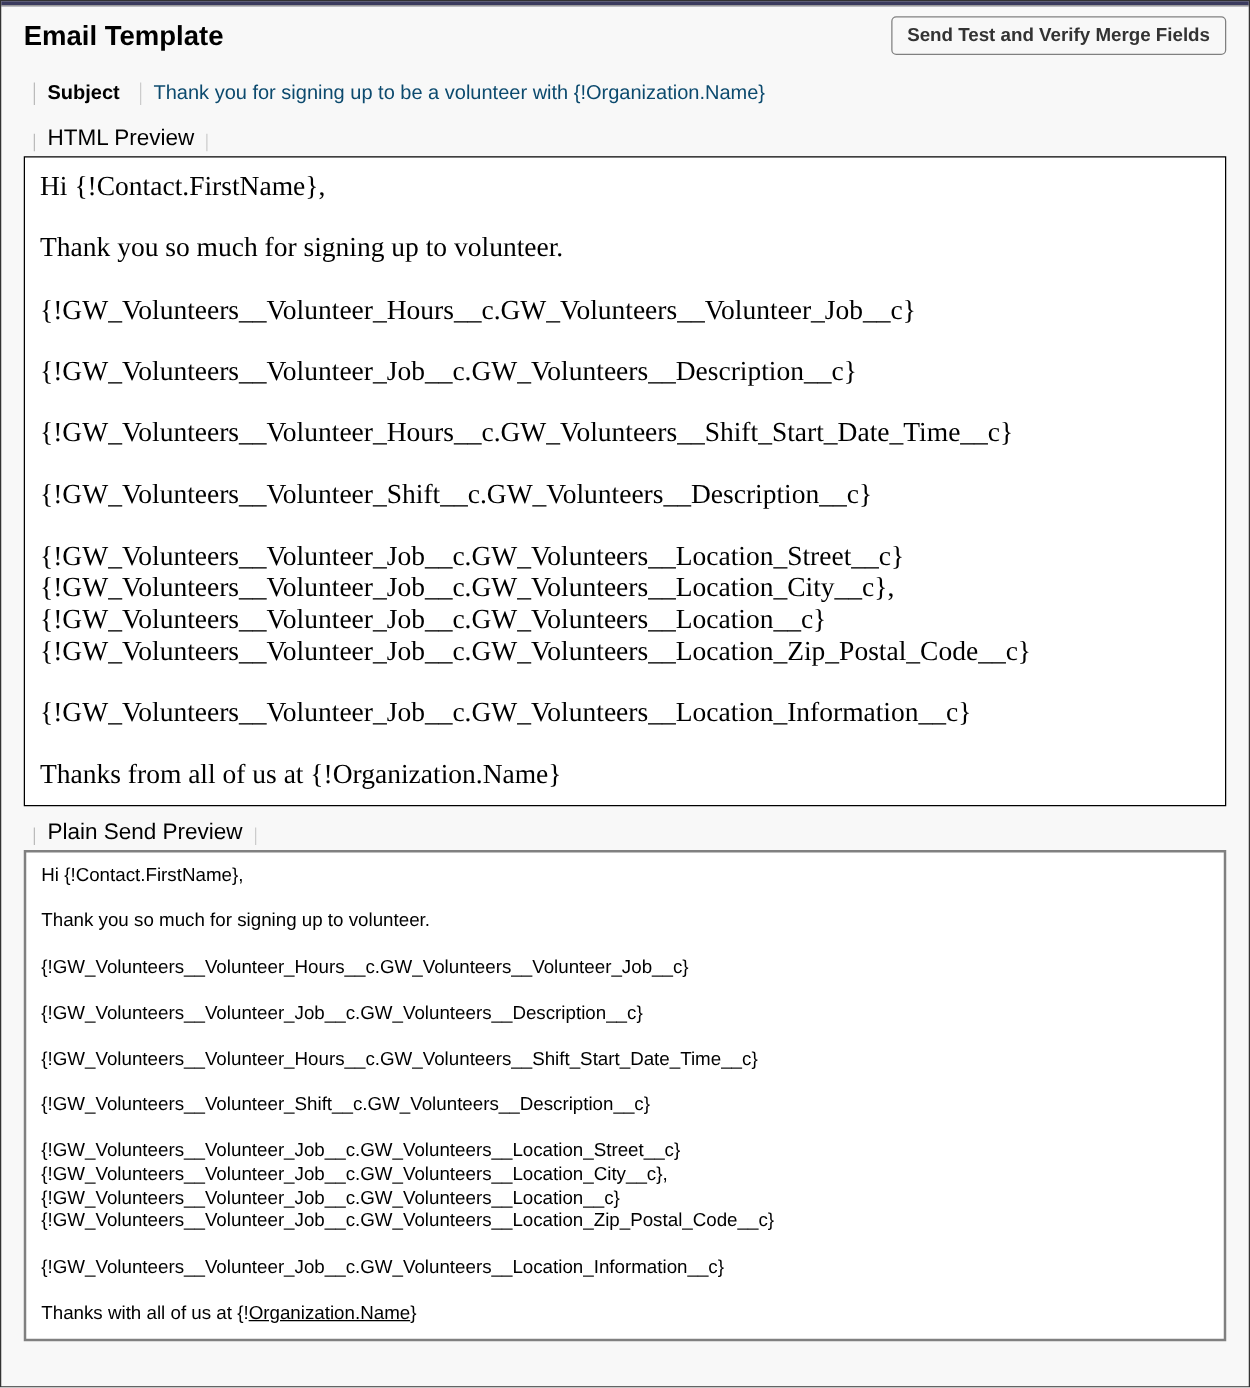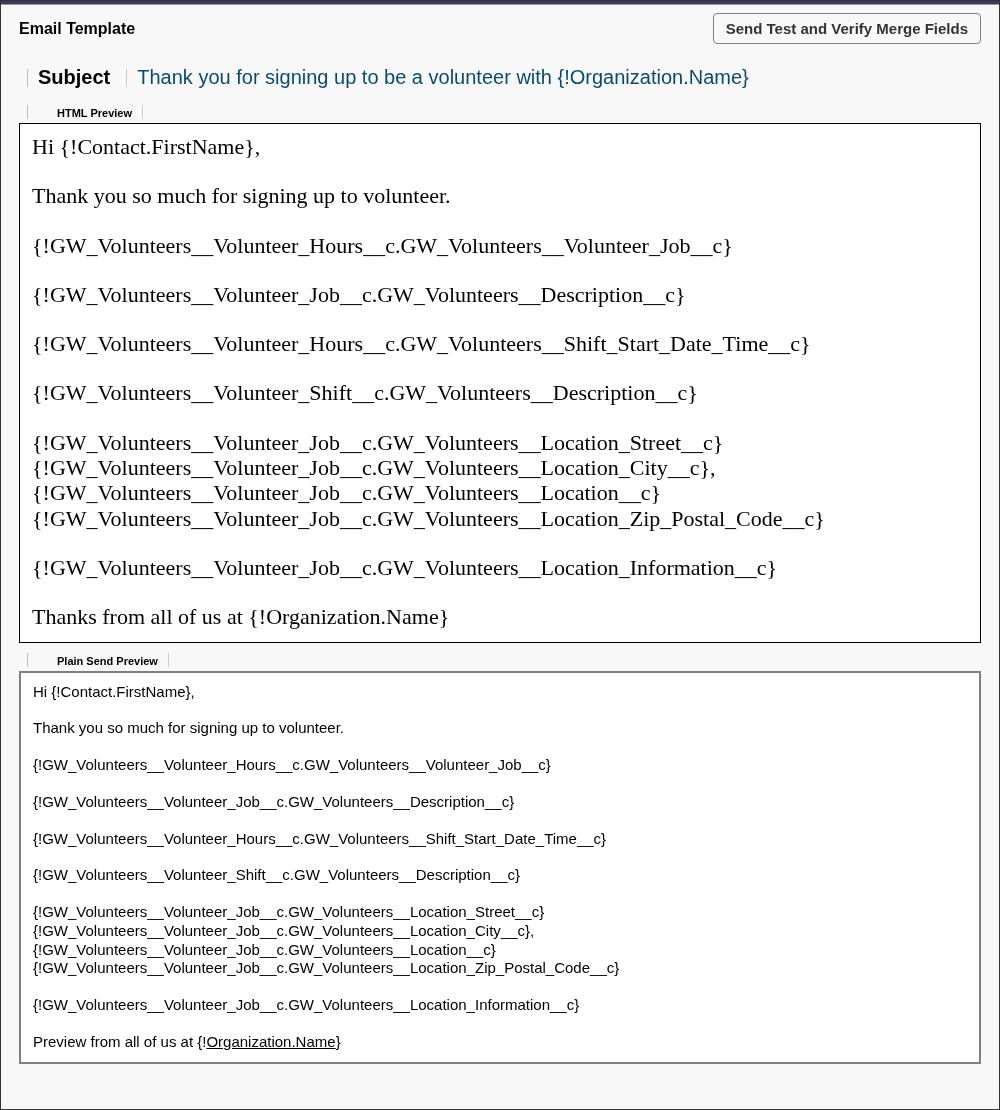--- a/index.html
+++ b/index.html
@@ -24,41 +24,41 @@
       background: #3b3b5e;
       border-bottom: 1px solid #999;
     }
     .header-row {
       display: flex;
       justify-content: space-between;
       align-items: center;
       padding: 8px 18px 10px 18px;
     }
     .page-title {
-      font-size: 16px;
+      font-size: 22px;
       font-weight: bold;
       color: #000;
     }
     .send-test-btn {
       background: #f8f8f8;
       border: 1px solid #808080;
       border-radius: 4px;
       padding: 6px 12px;
       font-size: 15px;
       font-weight: bold;
       color: #333;
       cursor: pointer;
       font-family: Arial, Helvetica, sans-serif;
       text-align: center;
     }
     .subject-row {
       display: flex;
       align-items: center;
       padding: 12px 20px 12px 26px;
-      font-size: 20px;
+      font-size: 16px;
     }
     .subject-divider {
       width: 1px;
       height: 18px;
       background: #bbb;
       margin-right: 10px;
     }
     .subject-label {
       font-weight: bold;
       margin-right: 16px;
@@ -79,24 +79,23 @@
       margin-top: 4px;
     }
     .tab-divider-left {
       width: 1px;
       height: 14px;
       background: #bbb;
       margin-right: 10px;
       margin-bottom: 4px;
     }
     .tab-label {
-      font-size: 11px;
-      font-weight: bold;
+      font-size: 18px;
+      font-weight: normal;
       padding-bottom: 4px;
-      margin-left: 19px;
     }
     .tab-divider-right {
       width: 1px;
       height: 14px;
       background: #ccc;
       margin-left: 10px;
       margin-bottom: 4px;
     }
     .html-preview-box {
       margin: 0 18px 10px 18px;
@@ -200,15 +199,15 @@
     <div class="pt-spacer"></div>
     <p>{!GW_Volunteers__Volunteer_Shift__c.GW_Volunteers__Description__c}</p>
     <div class="pt-spacer"></div>
     <p>{!GW_Volunteers__Volunteer_Job__c.GW_Volunteers__Location_Street__c}</p>
     <p>{!GW_Volunteers__Volunteer_Job__c.GW_Volunteers__Location_City__c},</p>
     <p>{!GW_Volunteers__Volunteer_Job__c.GW_Volunteers__Location__c}</p>
     <p>{!GW_Volunteers__Volunteer_Job__c.GW_Volunteers__Location_Zip_Postal_Code__c}</p>
     <div class="pt-spacer"></div>
     <p>{!GW_Volunteers__Volunteer_Job__c.GW_Volunteers__Location_Information__c}</p>
     <div class="pt-spacer"></div>
-    <p><span>Preview from all of us at {!</span><span class="underline">Organization.Name</span><span>}</span></p>
+    <p><span>Thanks with all of us at {!</span><span class="underline">Organization.Name</span><span>}</span></p>
   </div>
 </div>
 
 </body></html>

